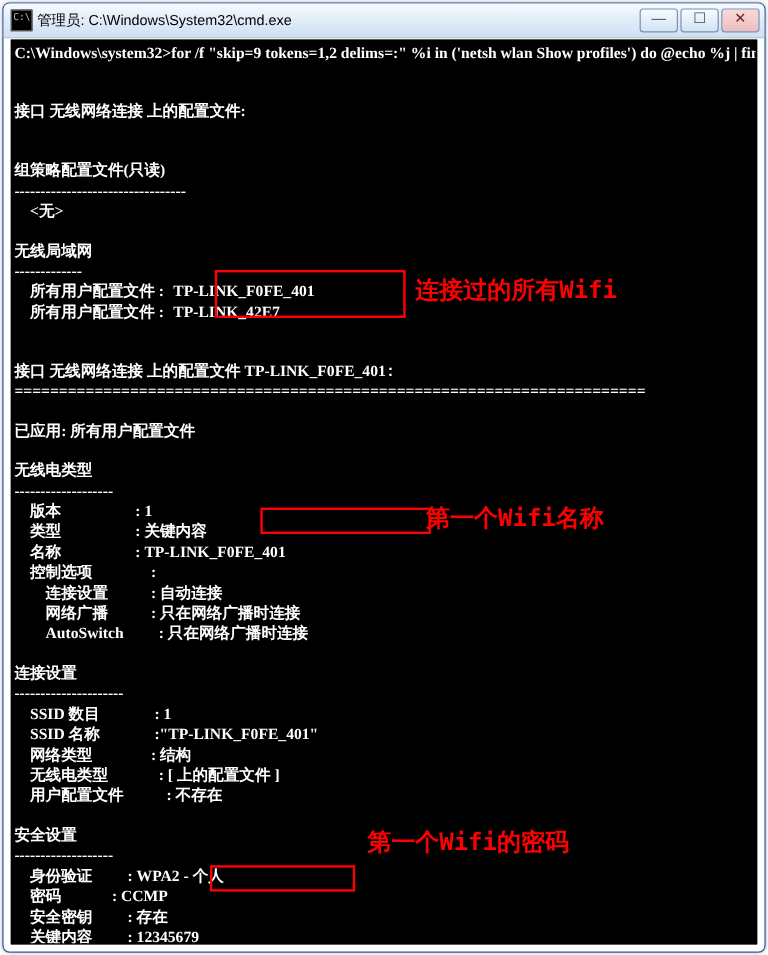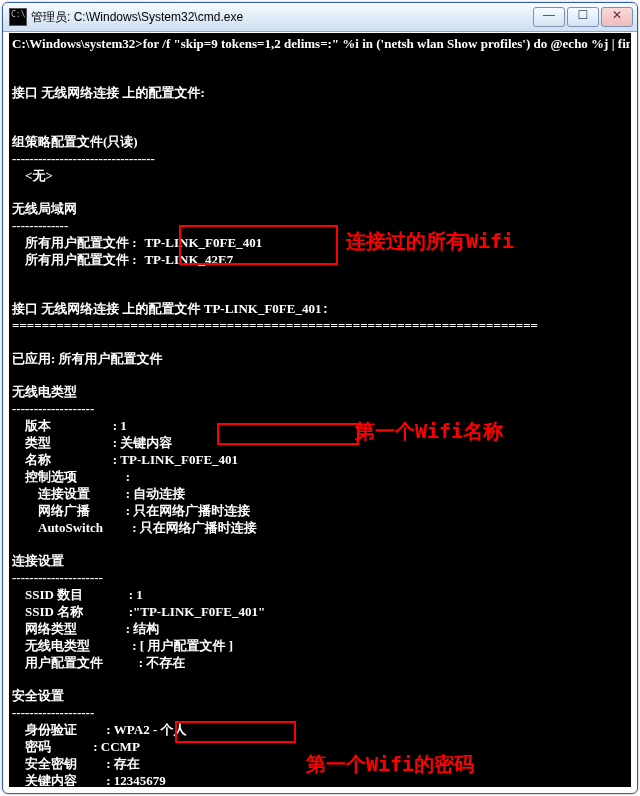--- a/index.html
+++ b/index.html
@@ -115,35 +115,35 @@
 <span>    控制选项               :</span>
 <span>        连接设置           :</span><span> 自动连接</span>
 <span>        网络广播           :</span><span> 只在网络广播时连接</span>
 <span>        AutoSwitch         :</span><span> 只在网络广播时连接</span>
 
 <span>连接设置</span>
 <span>---------------------</span>
 <span>    SSID 数目              :</span><span> 1</span>
 <span>    SSID 名称              :</span><span>"TP-LINK_F0FE_401"</span>
 <span>    网络类型               :</span><span> 结构</span>
-<span>    无线电类型             :</span><span> [ 用户配置文件 ]</span>
+<span>    无线电类型             :</span><span> [ 上的配置文件 ]</span>
 <span>    用户配置文件           :</span><span> 不存在</span>
 
 <span>安全设置</span>
 <span>-------------------</span>
 <span>    身份验证         :</span><span> WPA2 - 个人</span>
 <span>    密码             :</span><span> CCMP</span>
 <span>    安全密钥         :</span><span> 存在</span>
 <span>    关键内容         </span><span>: 12345679</span>
 
 
 
 </div>
 
   <div class="annot" style="left:176px;top:222px;width:155px;height:36px;"></div>
   <div class="annot-label" style="left:343px;top:228px;">连接过的所有Wifi</div>
 
   <div class="annot" style="left:214px;top:420px;width:138px;height:18px;"></div>
   <div class="annot-label" style="left:352px;top:418px;">第一个Wifi名称</div>
 
   <div class="annot" style="left:172px;top:718px;width:117px;height:18px;"></div>
-  <div class="annot-label" style="left:303px;top:751px;text-align:center;">第一个Wifi的密码</div>
+  <div class="annot-label" style="left:303px;top:688px;text-align:center;">第一个Wifi的密码</div>
 </div>
 
 </body></html>

